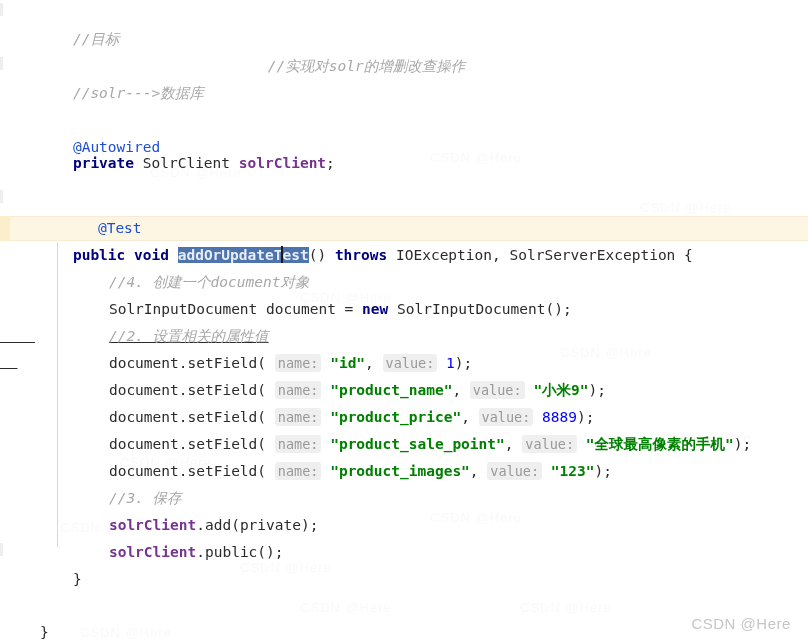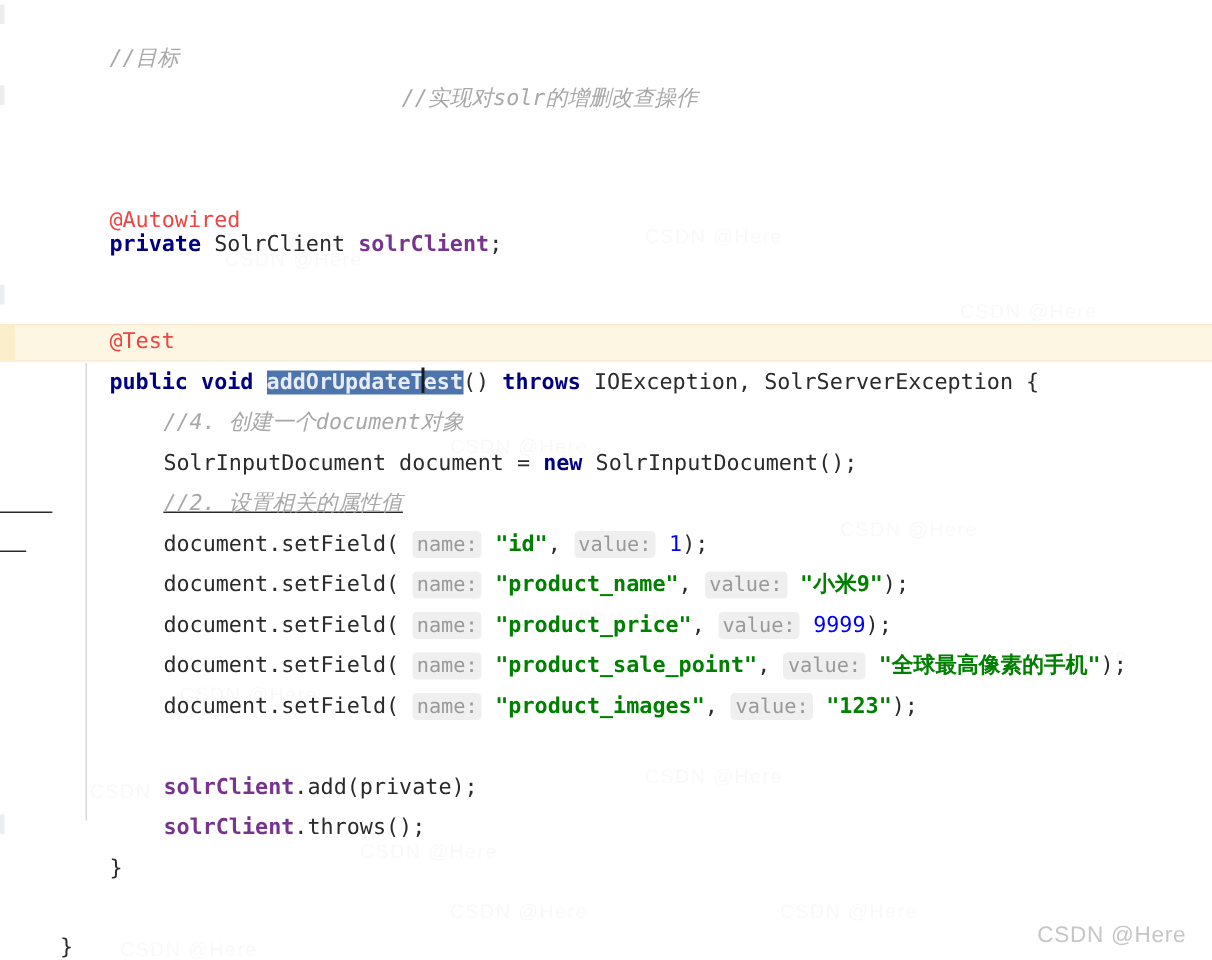--- a/index.html
+++ b/index.html
@@ -74,21 +74,21 @@
     left: 0;
     width: 660px;
     height: 26px;
     line-height: 26px;
     white-space: pre;
     font-size: 14.5px;
     color: #2b2b2b;
   }
   .line .ind { display: inline-block; }
   .kw           { color: #000080; font-weight: bold; }
-  .anno         { color: #ef4444; }
+  .anno         { color: #1d4ed8; }
   .cmt          { color: #a8a8a8; font-style: italic; }
   .str          { color: #008000; font-weight: bold; }
   .num          { color: #0000ff; }
   .field        { color: #773390; font-weight: bold; }
   .plain        { color: #2b2b2b; }
   .punct        { color: #2b2b2b; }
 
   
   .hint {
     background: #efefef;
@@ -156,30 +156,33 @@
   <div id="indent-guide" style="left:57px; top:242px; height:305px;"></div>
 
   <div class="line" style="top:0px;">
     <span class="ind" style="width:38px;"></span><span class="cmt">//目标</span>
   </div>
 
   <div class="line" style="top:27px;text-align:center;">
     <span class="ind" style="width:38px;"></span><span class="cmt">//实现对solr的增删改查操作</span>
   </div>
 
+  <div class="line" style="top:54px;">
+    <span class="ind" style="width:38px;"></span><span class="cmt">//solr---&gt;数据库</span>
+  </div>
 
   <div class="line" style="top:108px;">
     <span class="ind" style="width:38px;"></span><span class="anno">@Autowired</span>
   </div>
 
   <div class="line" style="top:124px;">
     <span class="ind" style="width:38px;"></span><span class="kw">private</span><span class="plain"> SolrClient </span><span class="field">solrClient</span><span class="punct">;</span>
   </div>
 
-  <div class="line" style="top:189px;">
+  <div class="line" style="top:189px;padding-left:25px;">
     <span class="ind" style="width:38px;"></span><span class="anno">@Test</span>
   </div>
 
   <div class="line" style="top:216px;">
     <span class="ind" style="width:38px;"></span><span class="kw">public</span><span class="plain"> </span><span class="kw">void</span><span class="plain"> </span><span class="sel"><span>addOrUpdateT</span><span class="caret"></span>est</span><span class="punct">()</span><span class="plain"> </span><span class="kw">throws</span><span class="plain"> IOException, SolrServerException </span><span class="punct">{</span>
   </div>
 
   <div class="line" style="top:243px;">
     <span class="ind" style="width:74px;"></span><span class="cmt">//4. 创建一个document对象</span>
   </div>
@@ -194,38 +197,41 @@
 
   <div class="line" style="top:324px;">
     <span class="ind" style="width:74px;"></span><span class="plain">document.setField( </span><span class="hint">name:</span><span class="plain"> </span><span class="str">"id"</span><span class="punct">, </span><span class="hint">value:</span><span class="plain"> </span><span class="num">1</span><span class="punct">);</span>
   </div>
 
   <div class="line" style="top:351px;">
     <span class="ind" style="width:74px;"></span><span class="plain">document.setField( </span><span class="hint">name:</span><span class="plain"> </span><span class="str">"product_name"</span><span class="punct">, </span><span class="hint">value:</span><span class="plain"> </span><span class="str">"小米9"</span><span class="punct">);</span>
   </div>
 
   <div class="line" style="top:378px;">
-    <span class="ind" style="width:74px;"></span><span class="plain">document.setField( </span><span class="hint">name:</span><span class="plain"> </span><span class="str">"product_price"</span><span class="punct">, </span><span class="hint">value:</span><span class="plain"> </span><span class="num">9999</span><span class="punct">);</span>
+    <span class="ind" style="width:74px;"></span><span class="plain">document.setField( </span><span class="hint">name:</span><span class="plain"> </span><span class="str">"product_price"</span><span class="punct">, </span><span class="hint">value:</span><span class="plain"> </span><span class="num">8889</span><span class="punct">);</span>
   </div>
 
   <div class="line" style="top:405px;">
     <span class="ind" style="width:74px;"></span><span class="plain">document.setField( </span><span class="hint">name:</span><span class="plain"> </span><span class="str">"product_sale_point"</span><span class="punct">, </span><span class="hint">value:</span><span class="plain"> </span><span class="str">"全球最高像素的手机"</span><span class="punct">);</span>
   </div>
 
   <div class="line" style="top:432px;">
     <span class="ind" style="width:74px;"></span><span class="plain">document.setField( </span><span class="hint">name:</span><span class="plain"> </span><span class="str">"product_images"</span><span class="punct">, </span><span class="hint">value:</span><span class="plain"> </span><span class="str">"123"</span><span class="punct">);</span>
   </div>
 
+  <div class="line" style="top:459px;">
+    <span class="ind" style="width:74px;"></span><span class="cmt">//3. 保存</span>
+  </div>
 
   <div class="line" style="top:486px;">
     <span class="ind" style="width:74px;"></span><span class="field">solrClient</span><span class="plain">.add(private);</span>
   </div>
 
   <div class="line" style="top:513px;">
-    <span class="ind" style="width:74px;"></span><span class="field">solrClient</span><span class="plain">.throws();</span>
+    <span class="ind" style="width:74px;"></span><span class="field">solrClient</span><span class="plain">.public();</span>
   </div>
 
   <div class="line" style="top:540px;">
     <span class="ind" style="width:38px;"></span><span class="punct">}</span>
   </div>
 
   <div class="line" style="top:593px;">
     <span class="ind" style="width:5px;"></span><span class="punct">}</span>
   </div>
 

